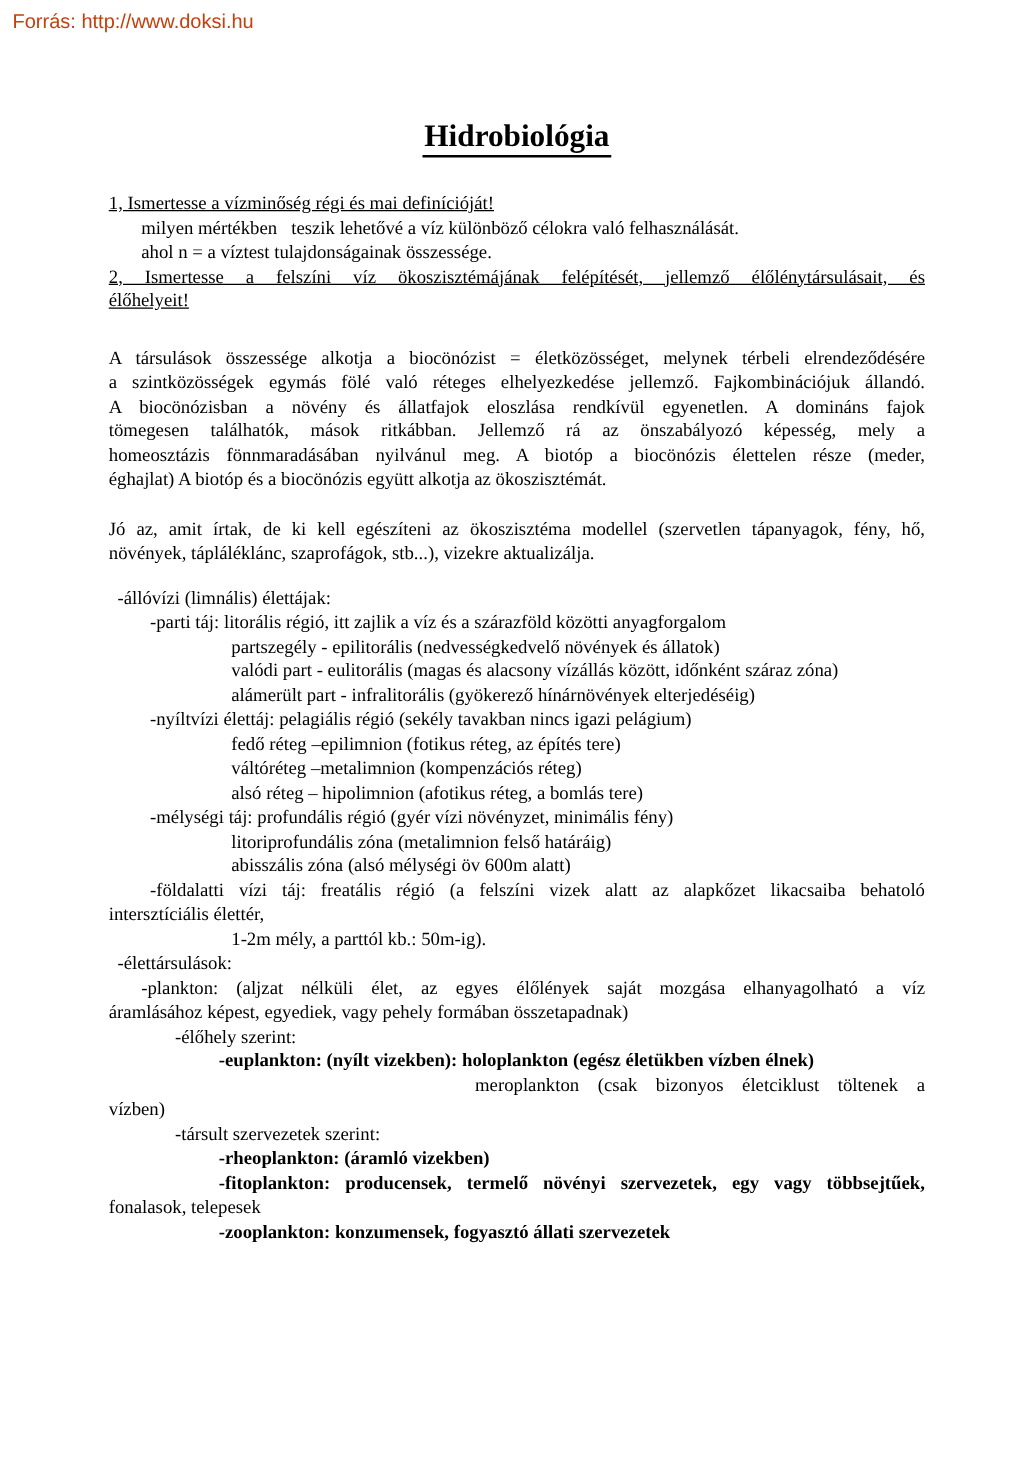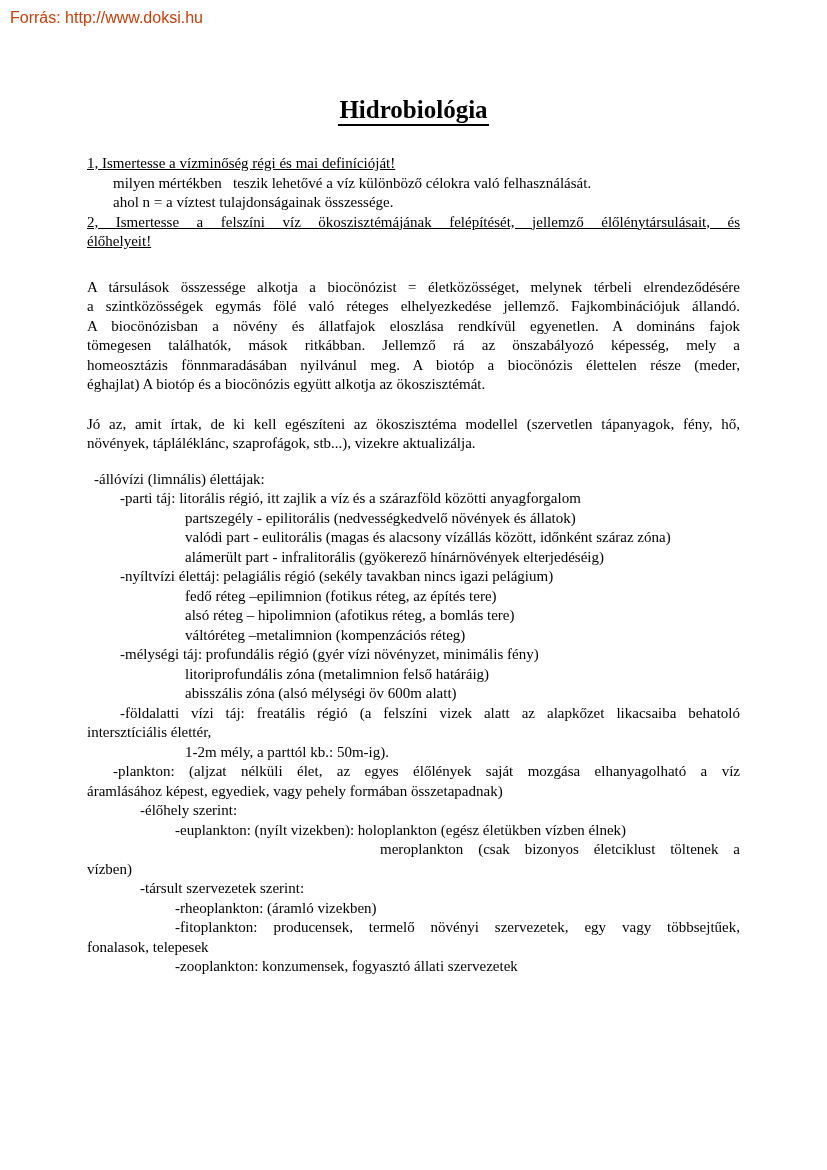--- a/index.html
+++ b/index.html
@@ -22,21 +22,21 @@
     font-size: 25px; font-weight: bold;
     border-bottom: 2.5px solid #000; padding: 0 1px 1px 1px;
   }
   .line { font-size: 15px; line-height: 19.5px; }
   .u { text-decoration: underline; }
   .j { text-align: justify; text-align-last: justify; }
   .ind-a { padding-left: 7px; }
   .ind-b { padding-left: 26px; }
   .ind-c { padding-left: 33px; }
   .ind-d { padding-left: 53px; }
-  .ind-e { padding-left: 88px; }
+  .ind-e { padding-left: 88px; font-weight: bold; }
   .ind-f { padding-left: 98px; }
   .ind-g { padding-left: 293px; }
   .gap1 { margin-top: 26px; }
   .gap2 { margin-top: 20px; }
   .gap3 { margin-top: 16px; }
 </style>
 </head>
 <body>
 
 <div class="source-note">Forrás: http://www.doksi.hu</div>
@@ -63,28 +63,29 @@
   <div class="line j gap2">Jó az, amit írtak, de ki kell egészíteni az ökoszisztéma modellel (szervetlen tápanyagok, fény, hő,</div>
   <div class="line">növények, tápláléklánc, szaprofágok, stb...), vizekre aktualizálja.</div>
 
   <div class="line ind-a gap3">-állóvízi (limnális) élettájak:</div>
   <div class="line ind-c">-parti táj: litorális régió, itt zajlik a víz és a szárazföld közötti anyagforgalom</div>
   <div class="line ind-f">partszegély - epilitorális (nedvességkedvelő növények és állatok)</div>
   <div class="line ind-f">valódi part - eulitorális (magas és alacsony vízállás között, időnként száraz zóna)</div>
   <div class="line ind-f">alámerült part - infralitorális (gyökerező hínárnövények elterjedéséig)</div>
   <div class="line ind-c">-nyíltvízi élettáj: pelagiális régió (sekély tavakban nincs igazi pelágium)</div>
   <div class="line ind-f">fedő réteg –epilimnion (fotikus réteg, az építés tere)</div>
+  <div class="line ind-f">váltóréteg –metalimnion (kompenzációs réteg)</div>
   <div class="line ind-f">alsó réteg – hipolimnion (afotikus réteg, a bomlás tere)</div>
-  <div class="line ind-f">váltóréteg –metalimnion (kompenzációs réteg)</div>
   <div class="line ind-c">-mélységi táj: profundális régió (gyér vízi növényzet, minimális fény)</div>
   <div class="line ind-f">litoriprofundális zóna (metalimnion felső határáig)</div>
   <div class="line ind-f">abisszális zóna (alsó mélységi öv 600m alatt)</div>
   <div class="line ind-c j">-földalatti vízi táj: freatális régió (a felszíni vizek alatt az alapkőzet likacsaiba behatoló</div>
   <div class="line">intersztíciális élettér,</div>
   <div class="line ind-f">1-2m mély, a parttól kb.: 50m-ig).</div>
+  <div class="line ind-a">-élettársulások:</div>
   <div class="line ind-b j">-plankton: (aljzat nélküli élet, az egyes élőlények saját mozgása elhanyagolható a víz</div>
   <div class="line">áramlásához képest, egyediek, vagy pehely formában összetapadnak)</div>
   <div class="line ind-d">-élőhely szerint:</div>
   <div class="line ind-e">-euplankton: (nyílt vizekben): holoplankton (egész életükben vízben élnek)</div>
   <div class="line ind-g j">meroplankton (csak bizonyos életciklust töltenek a</div>
   <div class="line">vízben)</div>
   <div class="line ind-d">-társult szervezetek szerint:</div>
   <div class="line ind-e">-rheoplankton: (áramló vizekben)</div>
   <div class="line ind-e j">-fitoplankton: producensek, termelő növényi szervezetek, egy vagy többsejtűek,</div>
   <div class="line">fonalasok, telepesek</div>

